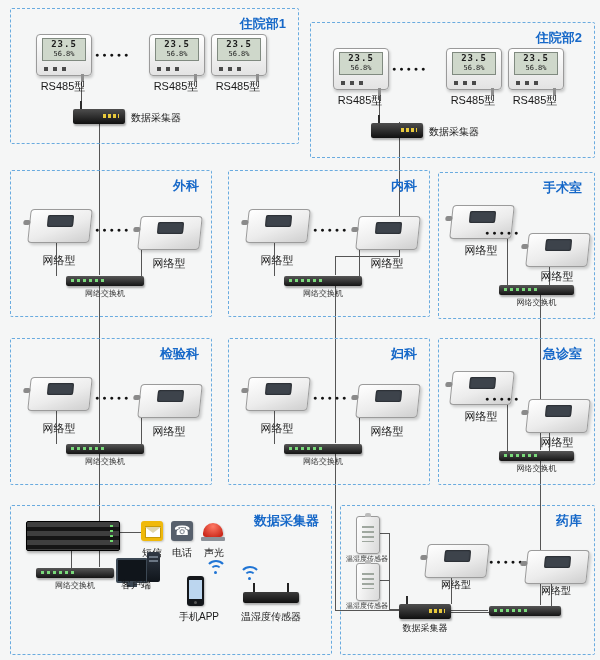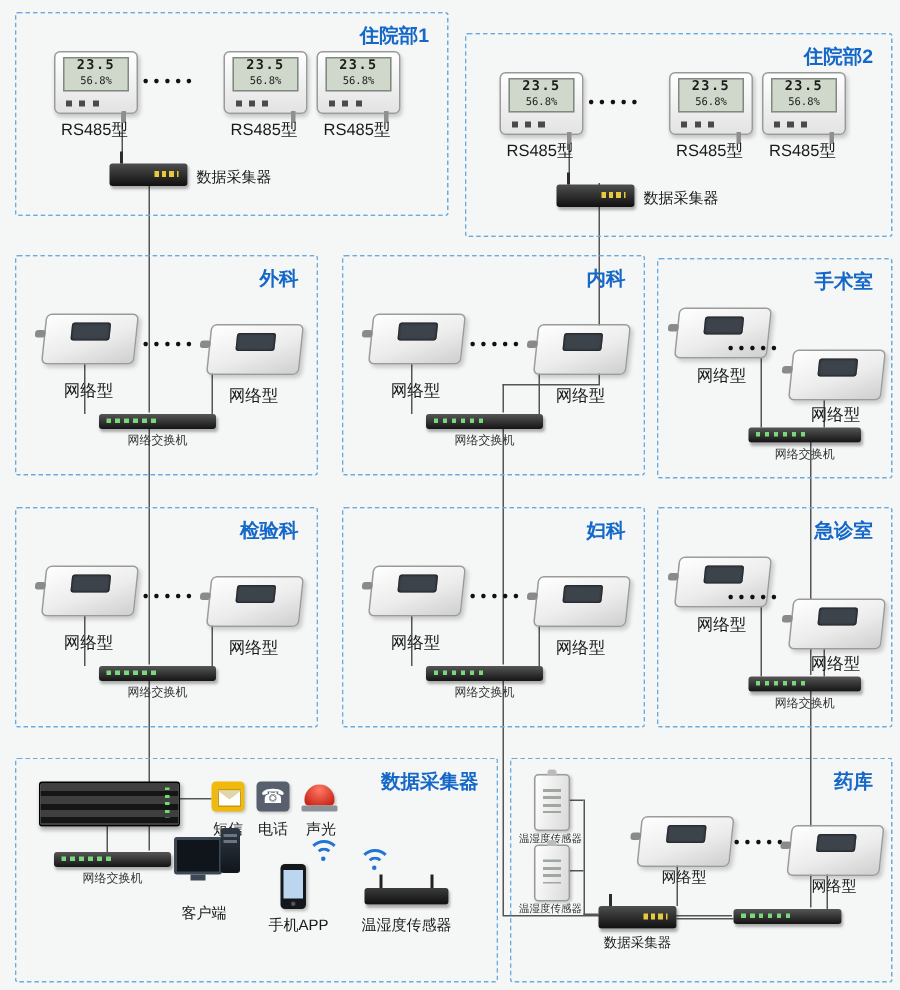--- a/index.html
+++ b/index.html
@@ -236,21 +236,21 @@
     <div class="icon-sms" style="left:130px;top:15px"></div>
     <div class="icon-tel" style="left:160px;top:15px"></div>
     <div class="icon-alarm" style="left:192px;top:17px"></div>
     <div class="clabel" style="left:126px;top:40px;width:30px">短信</div>
     <div class="clabel" style="left:156px;top:40px;width:30px">电话</div>
     <div class="clabel" style="left:188px;top:40px;width:30px">声光</div>
     <div class="switch" style="left:25px;top:62px;width:78px"></div>
     <div class="slabel" style="left:25px;top:74px;width:78px">网络交换机</div>
     <div class="monitor" style="left:105px;top:52px"></div>
     <div class="tower" style="left:136px;top:46px"></div>
-    <div class="clabel" style="left:100px;top:96px;width:50px">客户端</div>
+    <div class="clabel" style="left:100px;top:72px;width:50px">客户端</div>
     <div class="wifi" style="left:194px;top:54px"></div>
     <div class="phone" style="left:176px;top:70px"></div>
     <div class="clabel" style="left:166px;top:104px;width:44px">手机APP</div>
     <div class="wifi" style="left:228px;top:60px"></div>
     <div class="router" style="left:232px;top:86px"></div>
     <div class="clabel" style="left:228px;top:104px;width:64px">温湿度传感器</div>
   </div>
 
   <div class="box" style="left:340px;top:505px;width:253px;height:148px">
     <div class="box-title">药库</div>

